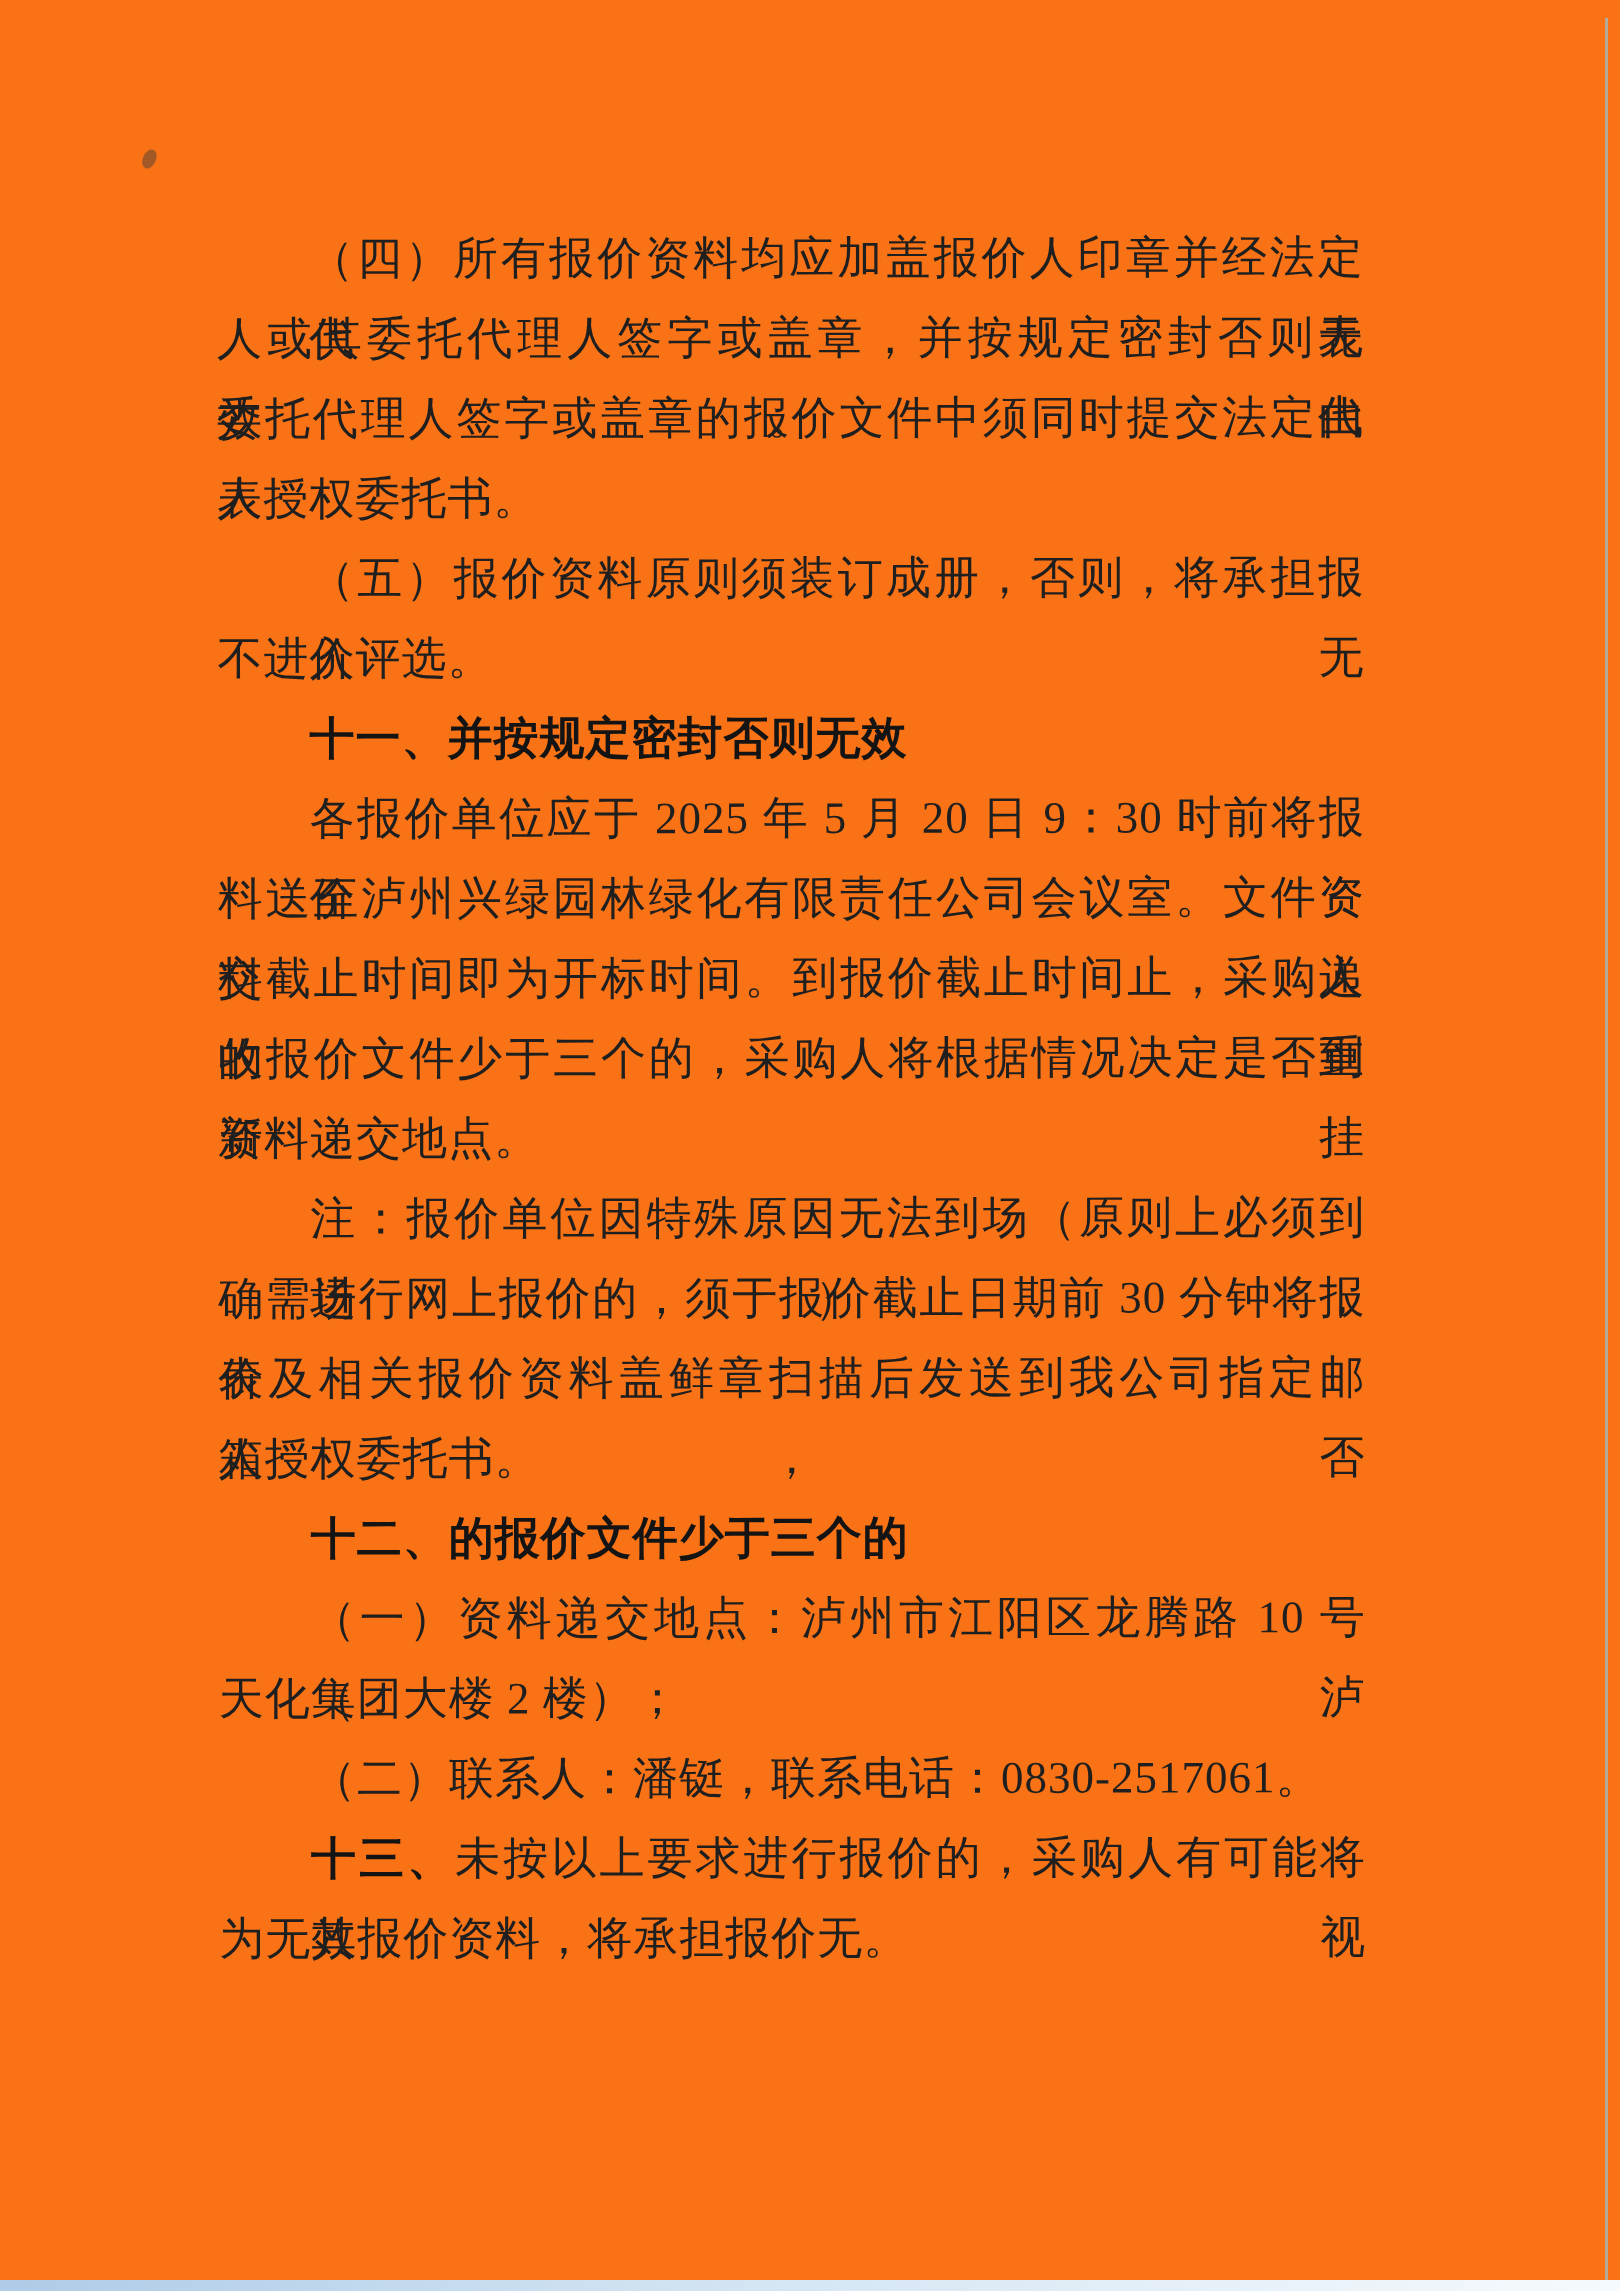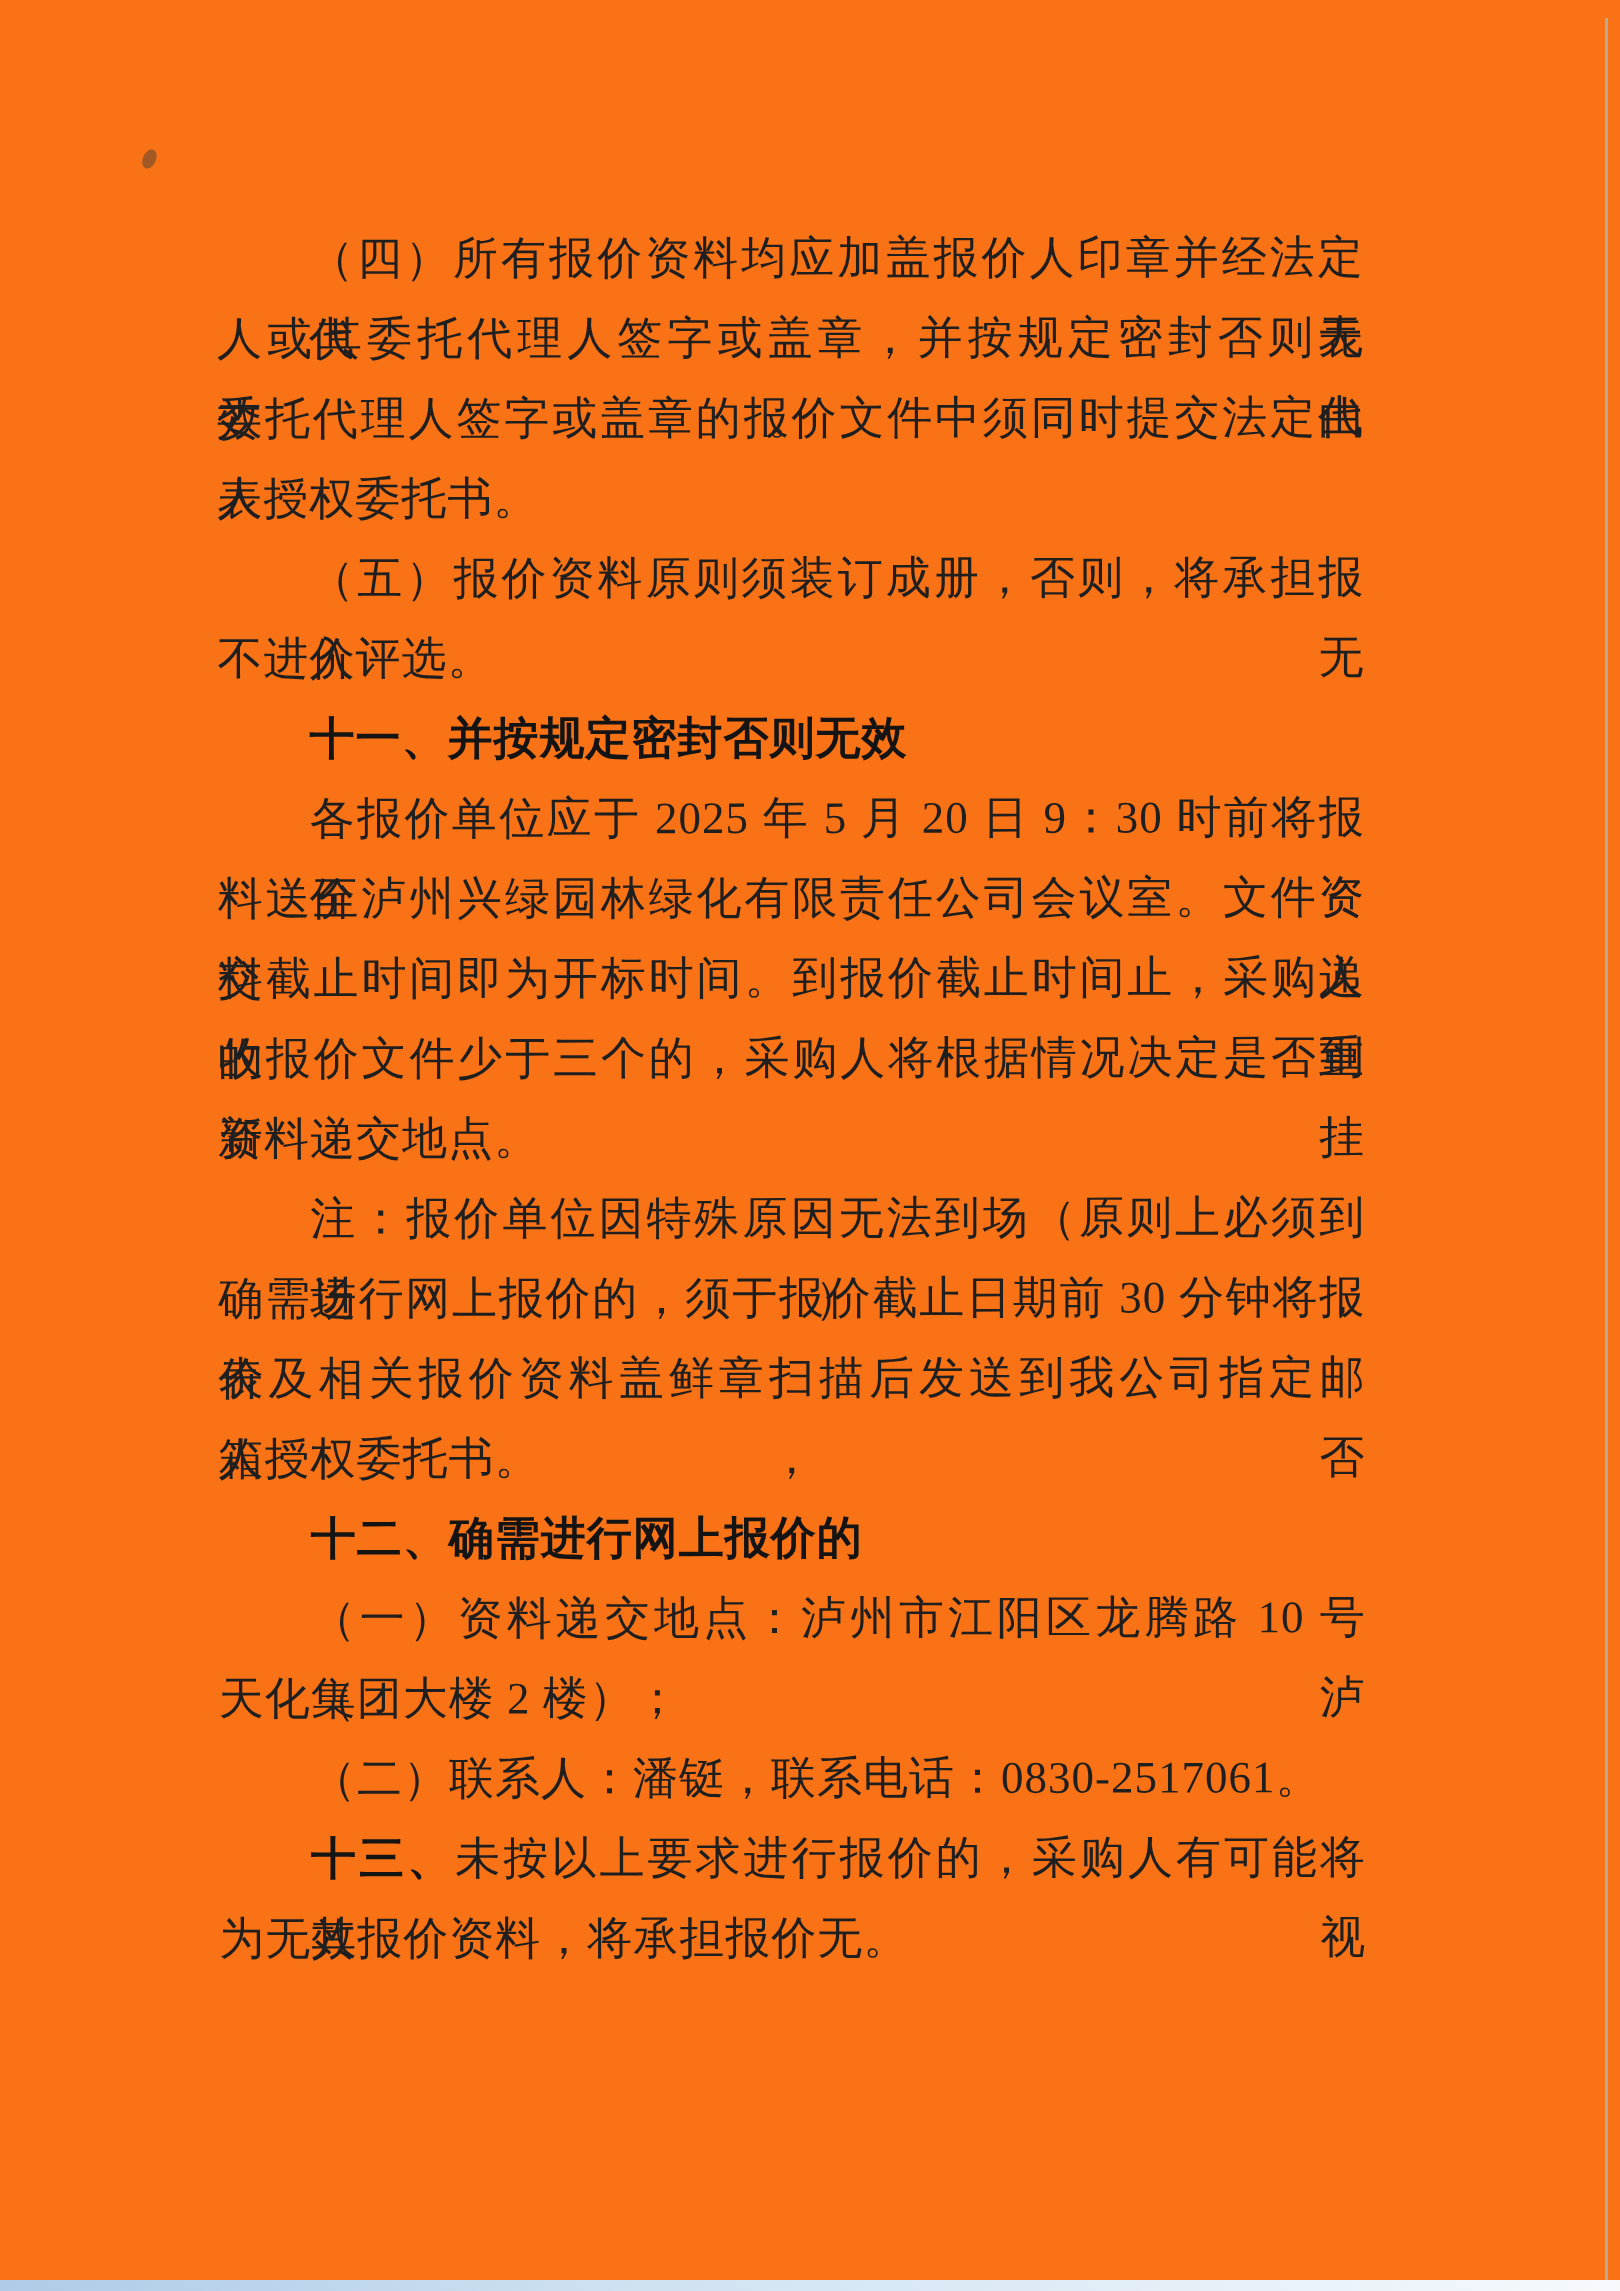--- a/index.html
+++ b/index.html
@@ -90,21 +90,21 @@
       <div class="line indent heading"><span>十一、并按规定密封否则无效</span></div>
       <div class="line j indent"><span>各报价单位应于 2025 年 5 月 20 日 9：30 时前将报价资</span></div>
       <div class="line j"><span>料送至泸州兴绿园林绿化有限责任公司会议室。文件资料递</span></div>
       <div class="line j"><span>交截止时间即为开标时间。到报价截止时间止，采购人收到</span></div>
       <div class="line j"><span>的报价文件少于三个的，采购人将根据情况决定是否重新挂</span></div>
       <div class="line"><span>资料递交地点。</span></div>
       <div class="line j indent"><span>注：报价单位因特殊原因无法到场（原则上必须到场），</span></div>
       <div class="line j"><span>确需进行网上报价的，须于报价截止日期前 30 分钟将报价</span></div>
       <div class="line j"><span>表及相关报价资料盖鲜章扫描后发送到我公司指定邮箱，否</span></div>
       <div class="line"><span>人授权委托书。</span></div>
-      <div class="line indent heading"><span>十二、确需进行网上报价的</span></div>
+      <div class="line indent heading"><span>十二、的报价文件少于三个的</span></div>
       <div class="line j indent"><span>（一）资料递交地点：泸州市江阳区龙腾路 10 号（泸</span></div>
       <div class="line"><span>天化集团大楼 2 楼）；</span></div>
       <div class="line indent"><span>（二）联系人：潘铤，联系电话：0830-2517061。</span></div>
       <div class="line j indent"><span class="seg-bold">十三、</span><span>未按以上要求进行报价的，采购人有可能将其视</span></div>
       <div class="line"><span>为无效报价资料，将承担报价无。</span></div>
     </div>
   <div class="scan-speck" id="scan-speck" style="background: rgb(58, 58, 58);"></div>
   <div class="scan-line" id="scan-line" style="background: rgb(168, 181, 177);"></div>
   <div class="bottom-band" id="bottom-band" style="background: linear-gradient(90deg, rgb(174, 203, 231) 0%, rgb(207, 226, 242) 40%, rgb(246, 250, 253) 100%);"></div>
 </div>

